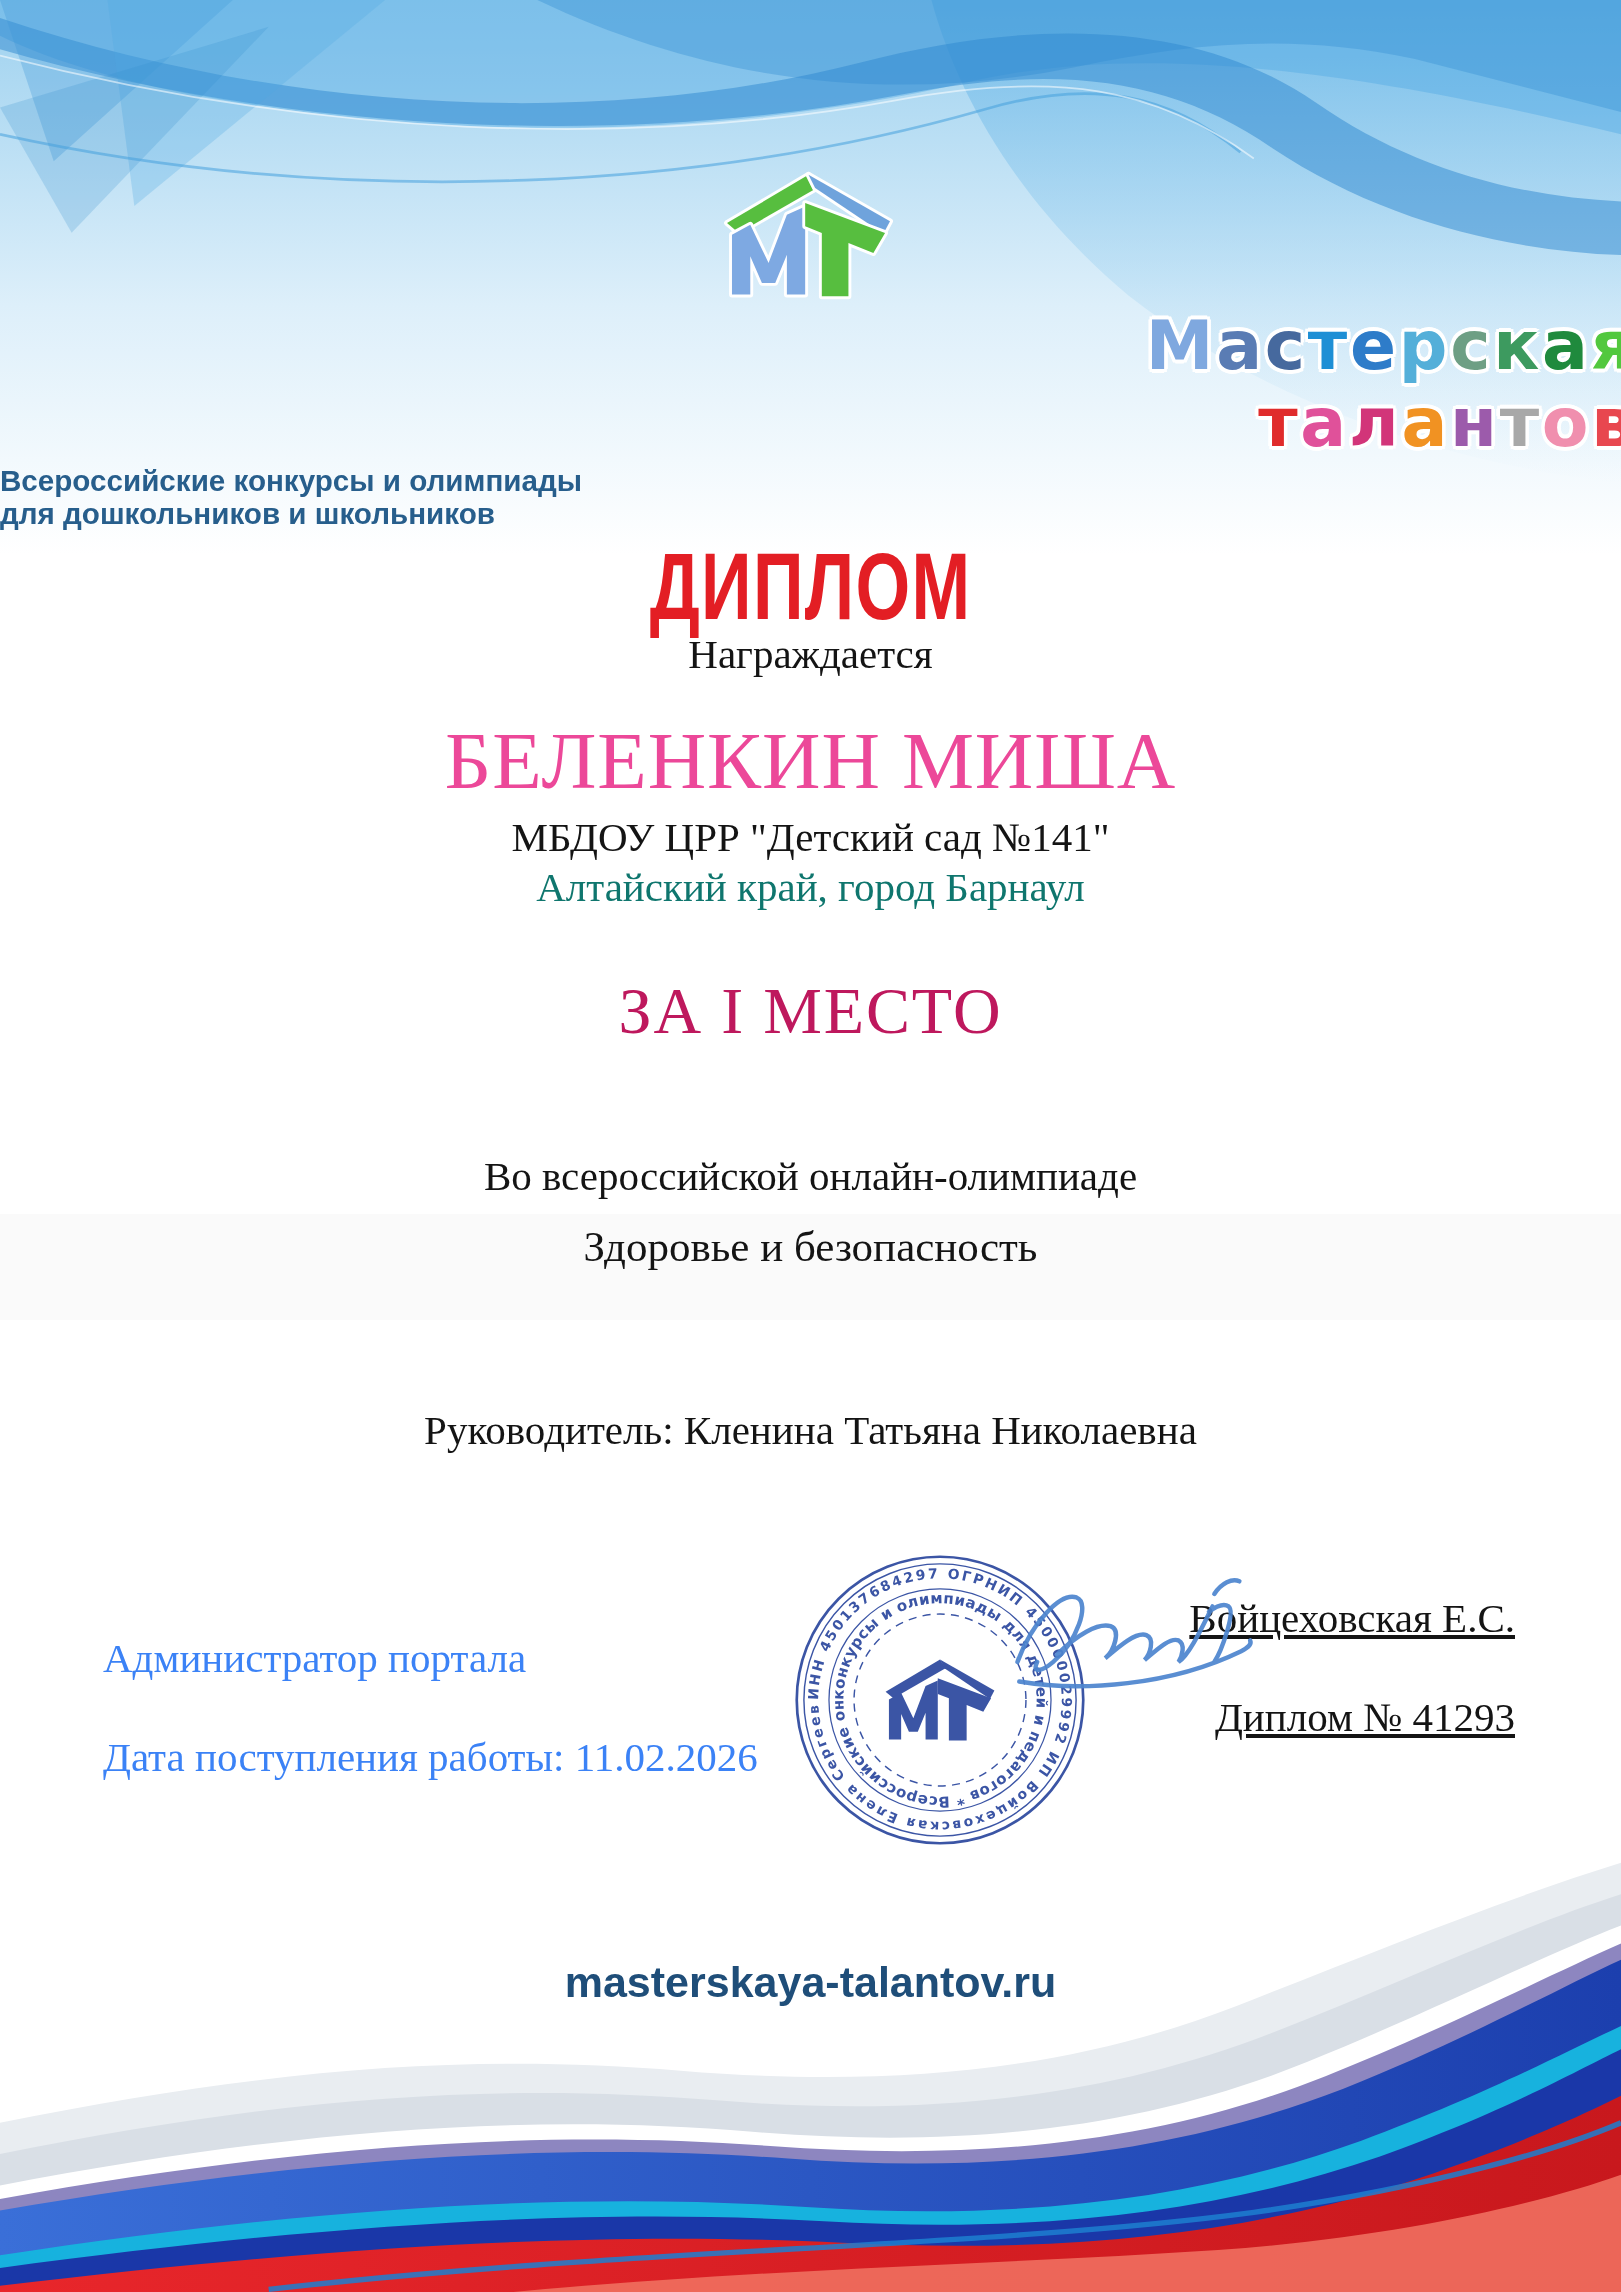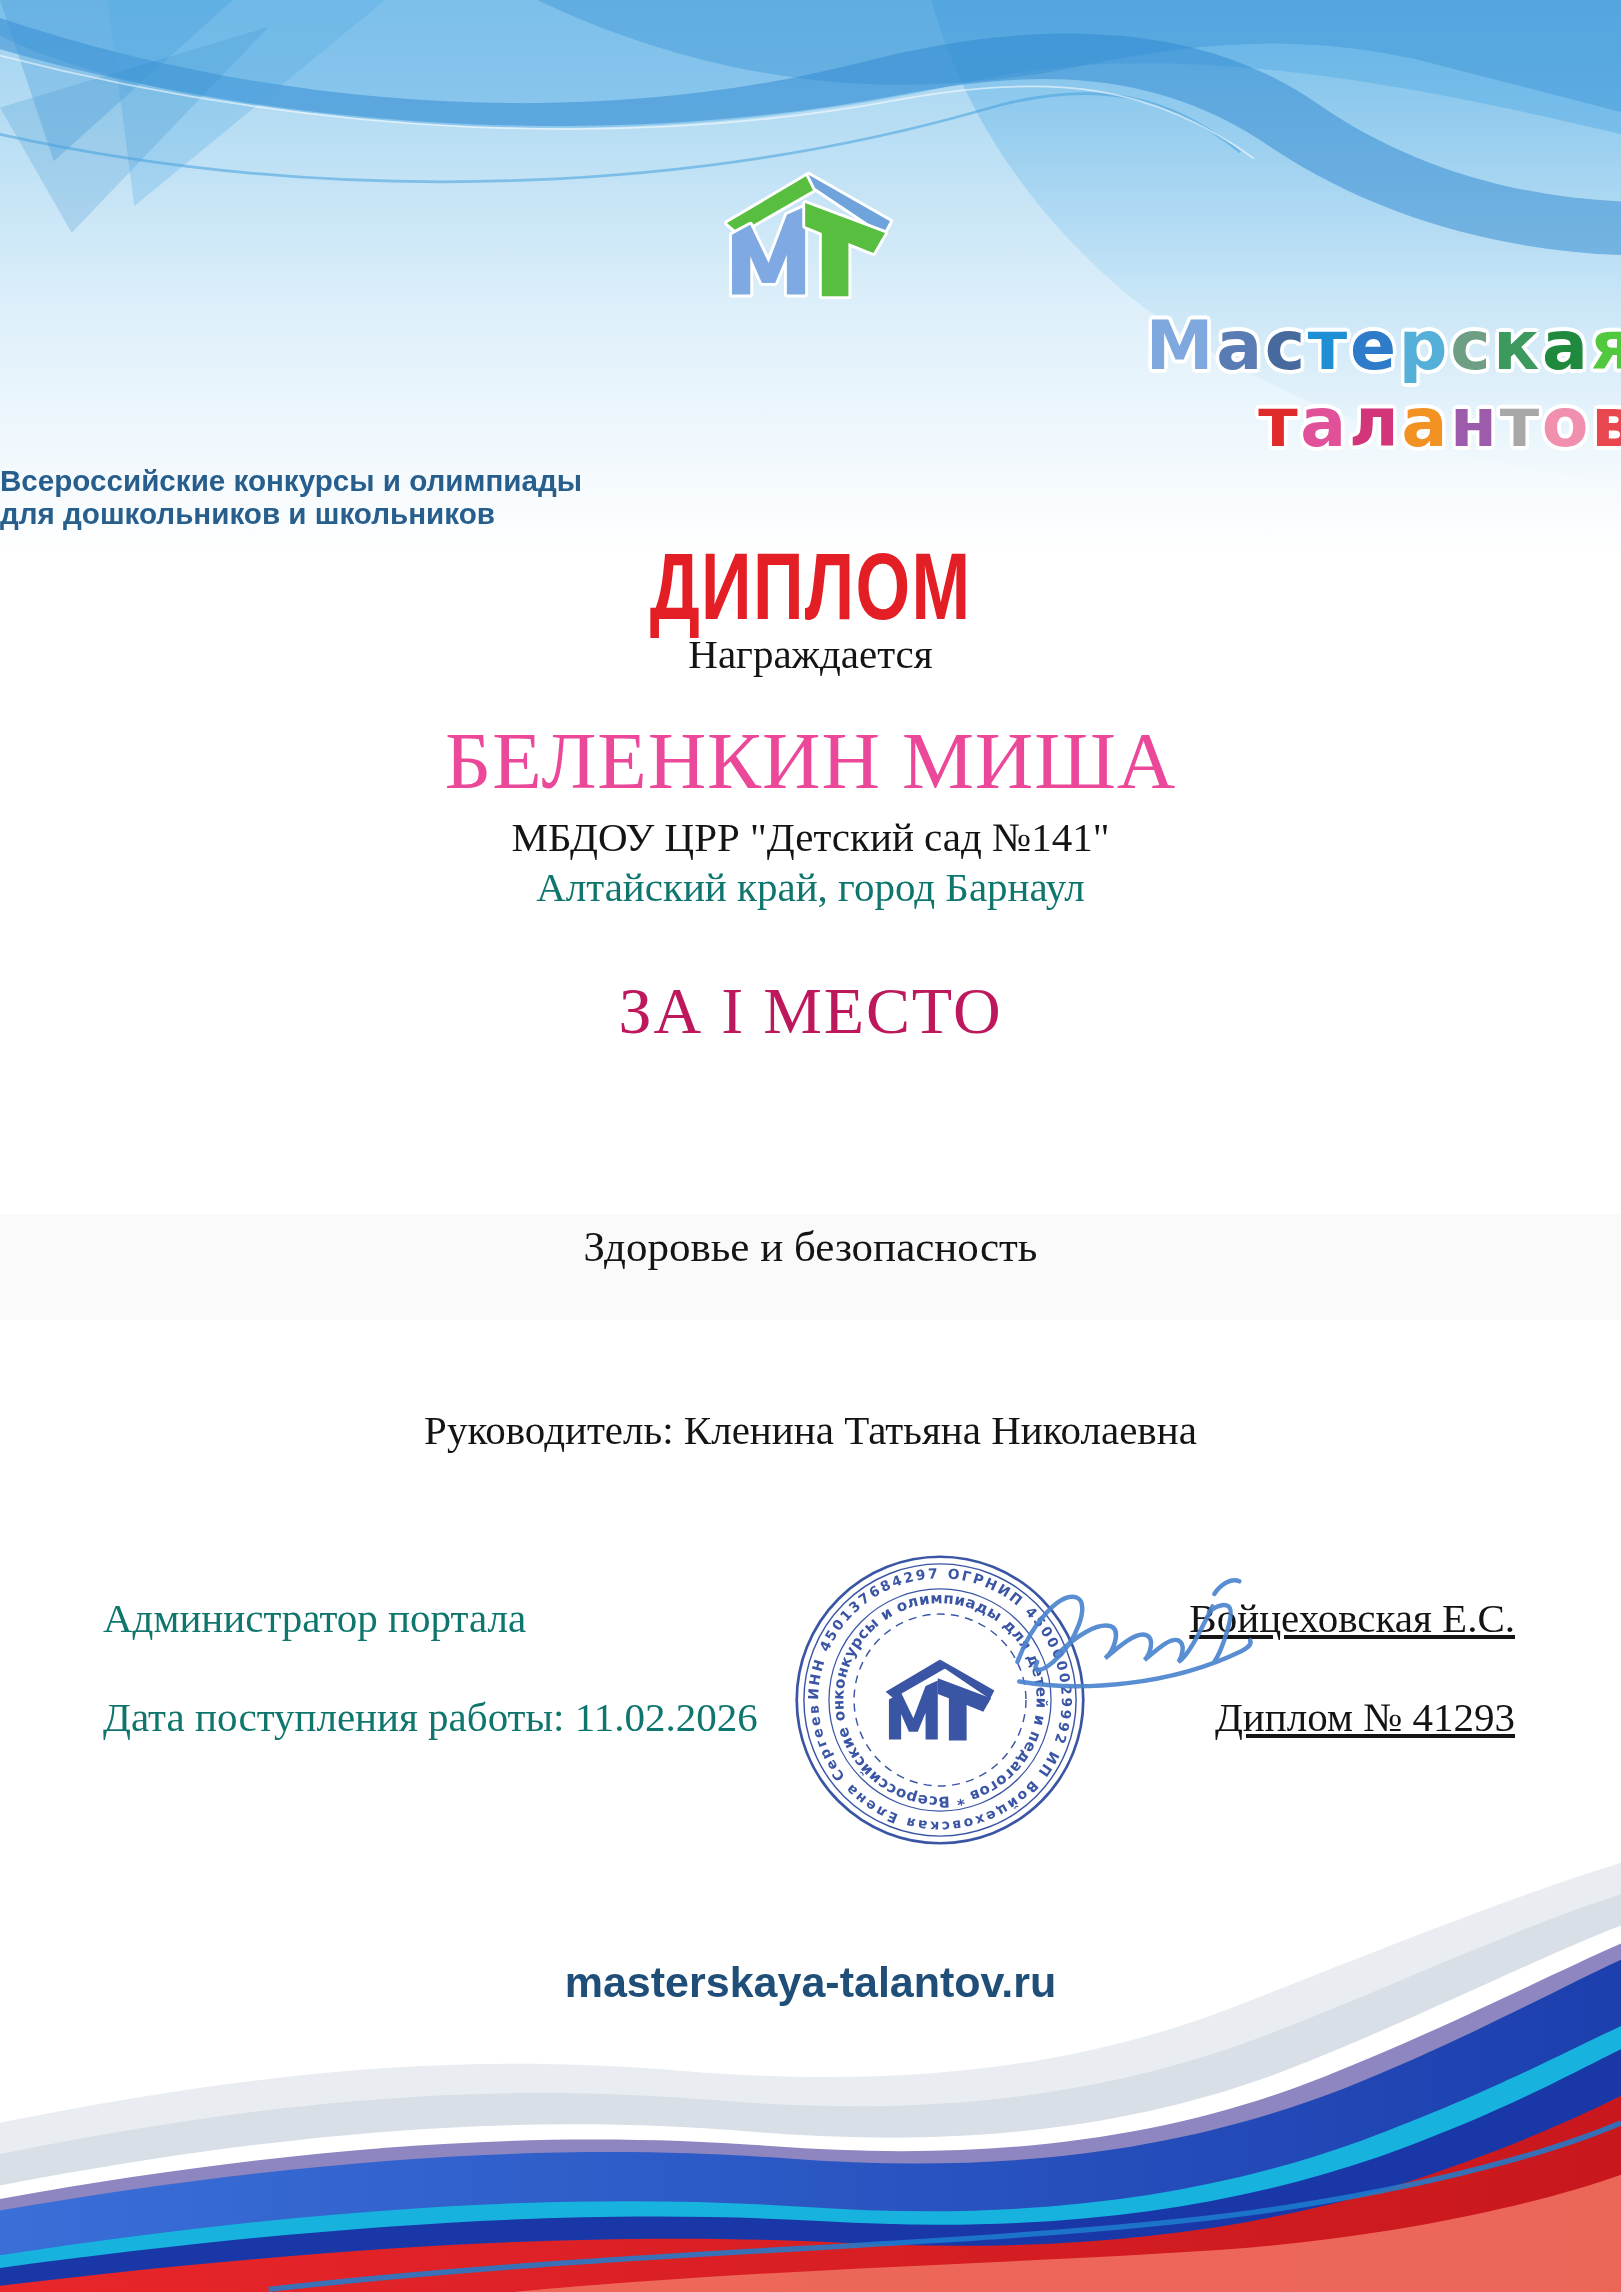--- a/index.html
+++ b/index.html
@@ -38,21 +38,21 @@
     letter-spacing:1.8px; transform:scaleX(.74); transform-origin:center;
   }
   .awarded   {top:630px;  font-size:41px; color:#141414;}
   .recipient {top:715px;  font-size:81px; color:#ec4899; letter-spacing:0.9px;}
   .institution{top:813px; font-size:41px; color:#141414;}
   .location  {top:863px;  font-size:41px; color:#0f766e;}
   .award     {top:973px; font-size:66px; color:#be185d; letter-spacing:1.8px;}
   .event-intro{top:1152px;font-size:41px; color:#141414;}
   .event-name{top:1222px; font-size:43px; color:#141414;}
   .supervisor{top:1406px; font-size:41px; color:#141414;}
-  .foot-left {position:absolute; left:103px;  font-size:41px; color:#0f766e; white-space:nowrap;}
+  .foot-left {position:absolute; left:103px;  font-size:41px; color:#3b82f6; white-space:nowrap;margin-top:40px;}
   .foot-right{position:absolute; right:106px; font-size:41px; color:#141414; white-space:nowrap; text-align:right;text-decoration:underline;}
   .row1{top:1594px;} .row2{top:1693px;}
   .stamp-svg{position:absolute; left:786px; top:1546px; width:308px; height:308px;}
   .signature-svg{position:absolute; left:1001px; top:1576px; width:262px; height:136px;}
   .website{
     position:absolute; top:1958px; left:0; width:100%; text-align:center;
     font-family:"Liberation Sans","DejaVu Sans",sans-serif;
     font-weight:700; font-size:43px; color:#1F4E79;
   }
 </style>
@@ -102,20 +102,21 @@
     <div>Всероссийские конкурсы и олимпиады</div>
     <div>для дошкольников и школьников</div>
   </div>
 
   <h1 class="title">ДИПЛОМ</h1>
   <div class="centered awarded">Награждается</div>
   <div class="centered recipient">БЕЛЕНКИН МИША</div>
   <div class="centered institution">МБДОУ ЦРР "Детский сад №141"</div>
   <div class="centered location">Алтайский край, город Барнаул</div>
   <div class="centered award">ЗА I МЕСТО</div>
+  <div class="centered event-intro">Во всероссийской онлайн-олимпиаде</div>
   <div class="centered event-name">Здоровье и безопасность</div>
   <div class="centered supervisor">Руководитель: Кленина Татьяна Николаевна</div>
 
   <div class="foot-left row1">Администратор портала</div>
   <div class="foot-right row1">Войцеховская Е.С.</div>
   <div class="foot-left row2">Дата поступления работы: 11.02.2026</div>
   <div class="foot-right row2">Диплом № 41293</div>
 
   <svg class="stamp-svg" viewBox="0 0 344 344">
     <defs>

